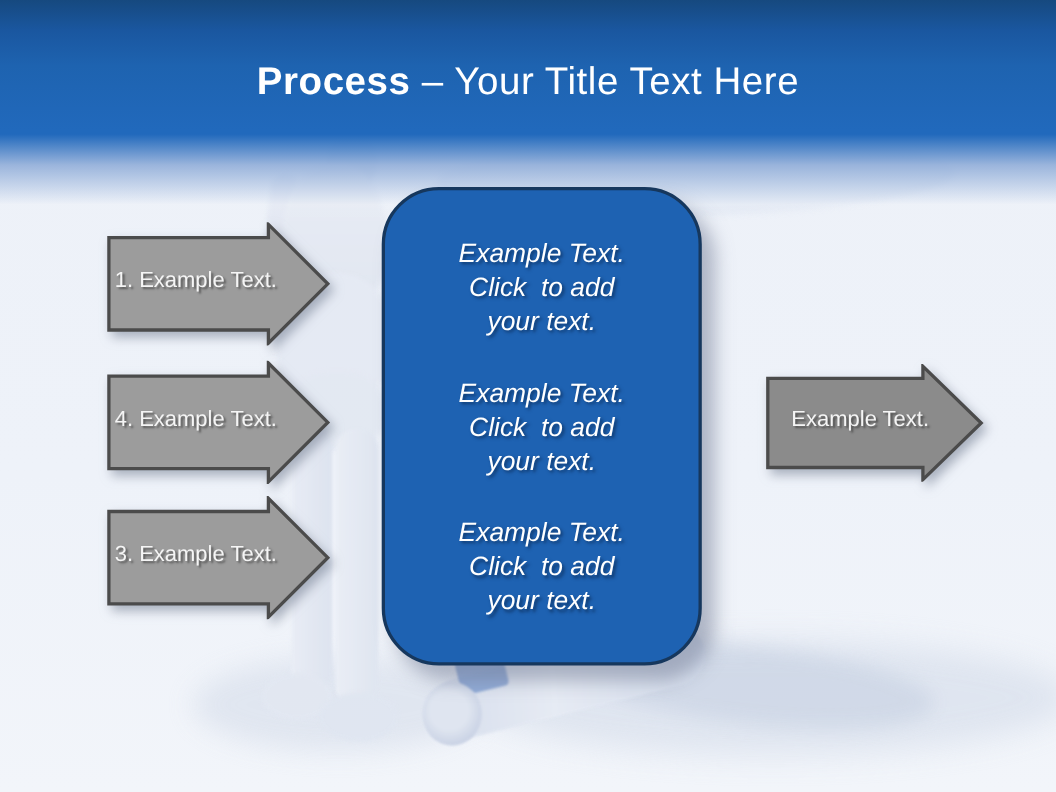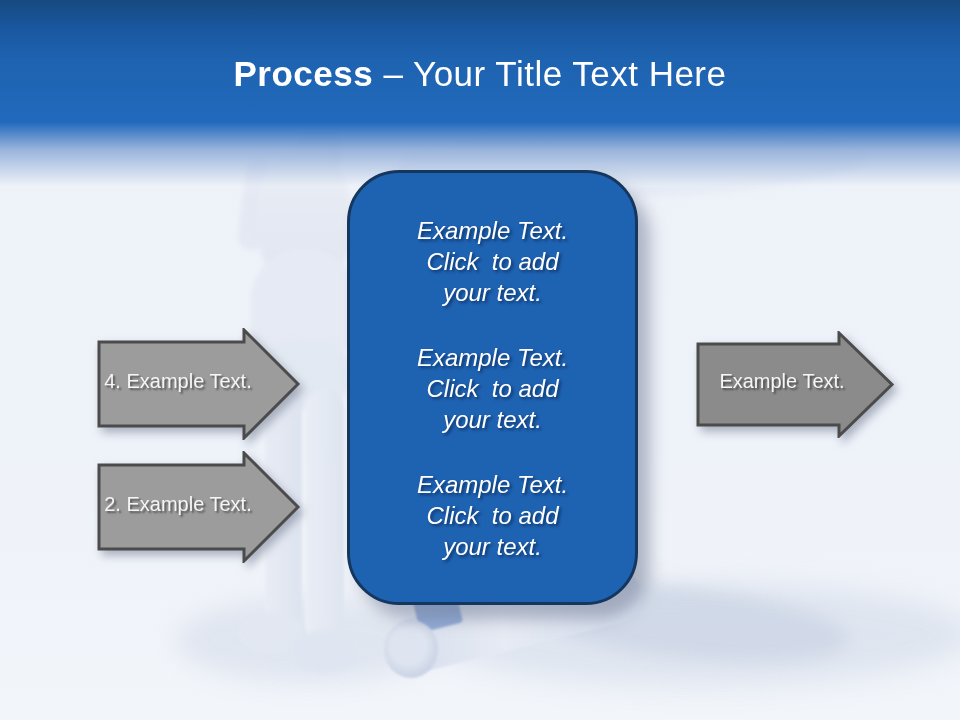--- a/index.html
+++ b/index.html
@@ -108,33 +108,39 @@
     <div class="foot-r"></div>
   </div>
 
   <div class="header"></div>
 
   <div class="title">
     <span class="bold">Process</span>
     <span class="rest">– Your Title Text Here</span>
   </div>
 
+  <div class="arrow a1">
+    <svg viewBox="0 0 204 112">
+      <polygon points="2,14 147,14 147,2 201,56 147,110 147,98 2,98" fill="#9c9c9c" stroke="#4b4b4b" stroke-width="3"></polygon>
+    </svg>
+    <span class="lbl">1. Example Text.</span>
+  </div>
 
   <div class="arrow a2">
     <svg viewBox="0 0 204 112">
       <polygon points="2,14 147,14 147,2 201,56 147,110 147,98 2,98" fill="#9c9c9c" stroke="#4b4b4b" stroke-width="3"></polygon>
     </svg>
     <span class="lbl">4. Example Text.</span>
   </div>
 
   <div class="arrow a3">
     <svg viewBox="0 0 204 112">
       <polygon points="2,14 147,14 147,2 201,56 147,110 147,98 2,98" fill="#9c9c9c" stroke="#4b4b4b" stroke-width="3"></polygon>
     </svg>
-    <span class="lbl">2. Example Text.</span>
+    <span class="lbl">3. Example Text.</span>
   </div>
 
   <div class="panel">
     <div class="para">
       <span>Example Text.</span>
       <span>Click  to add</span>
       <span>your text.</span>
     </div>
     <div class="para">
       <span>Example Text.</span>

